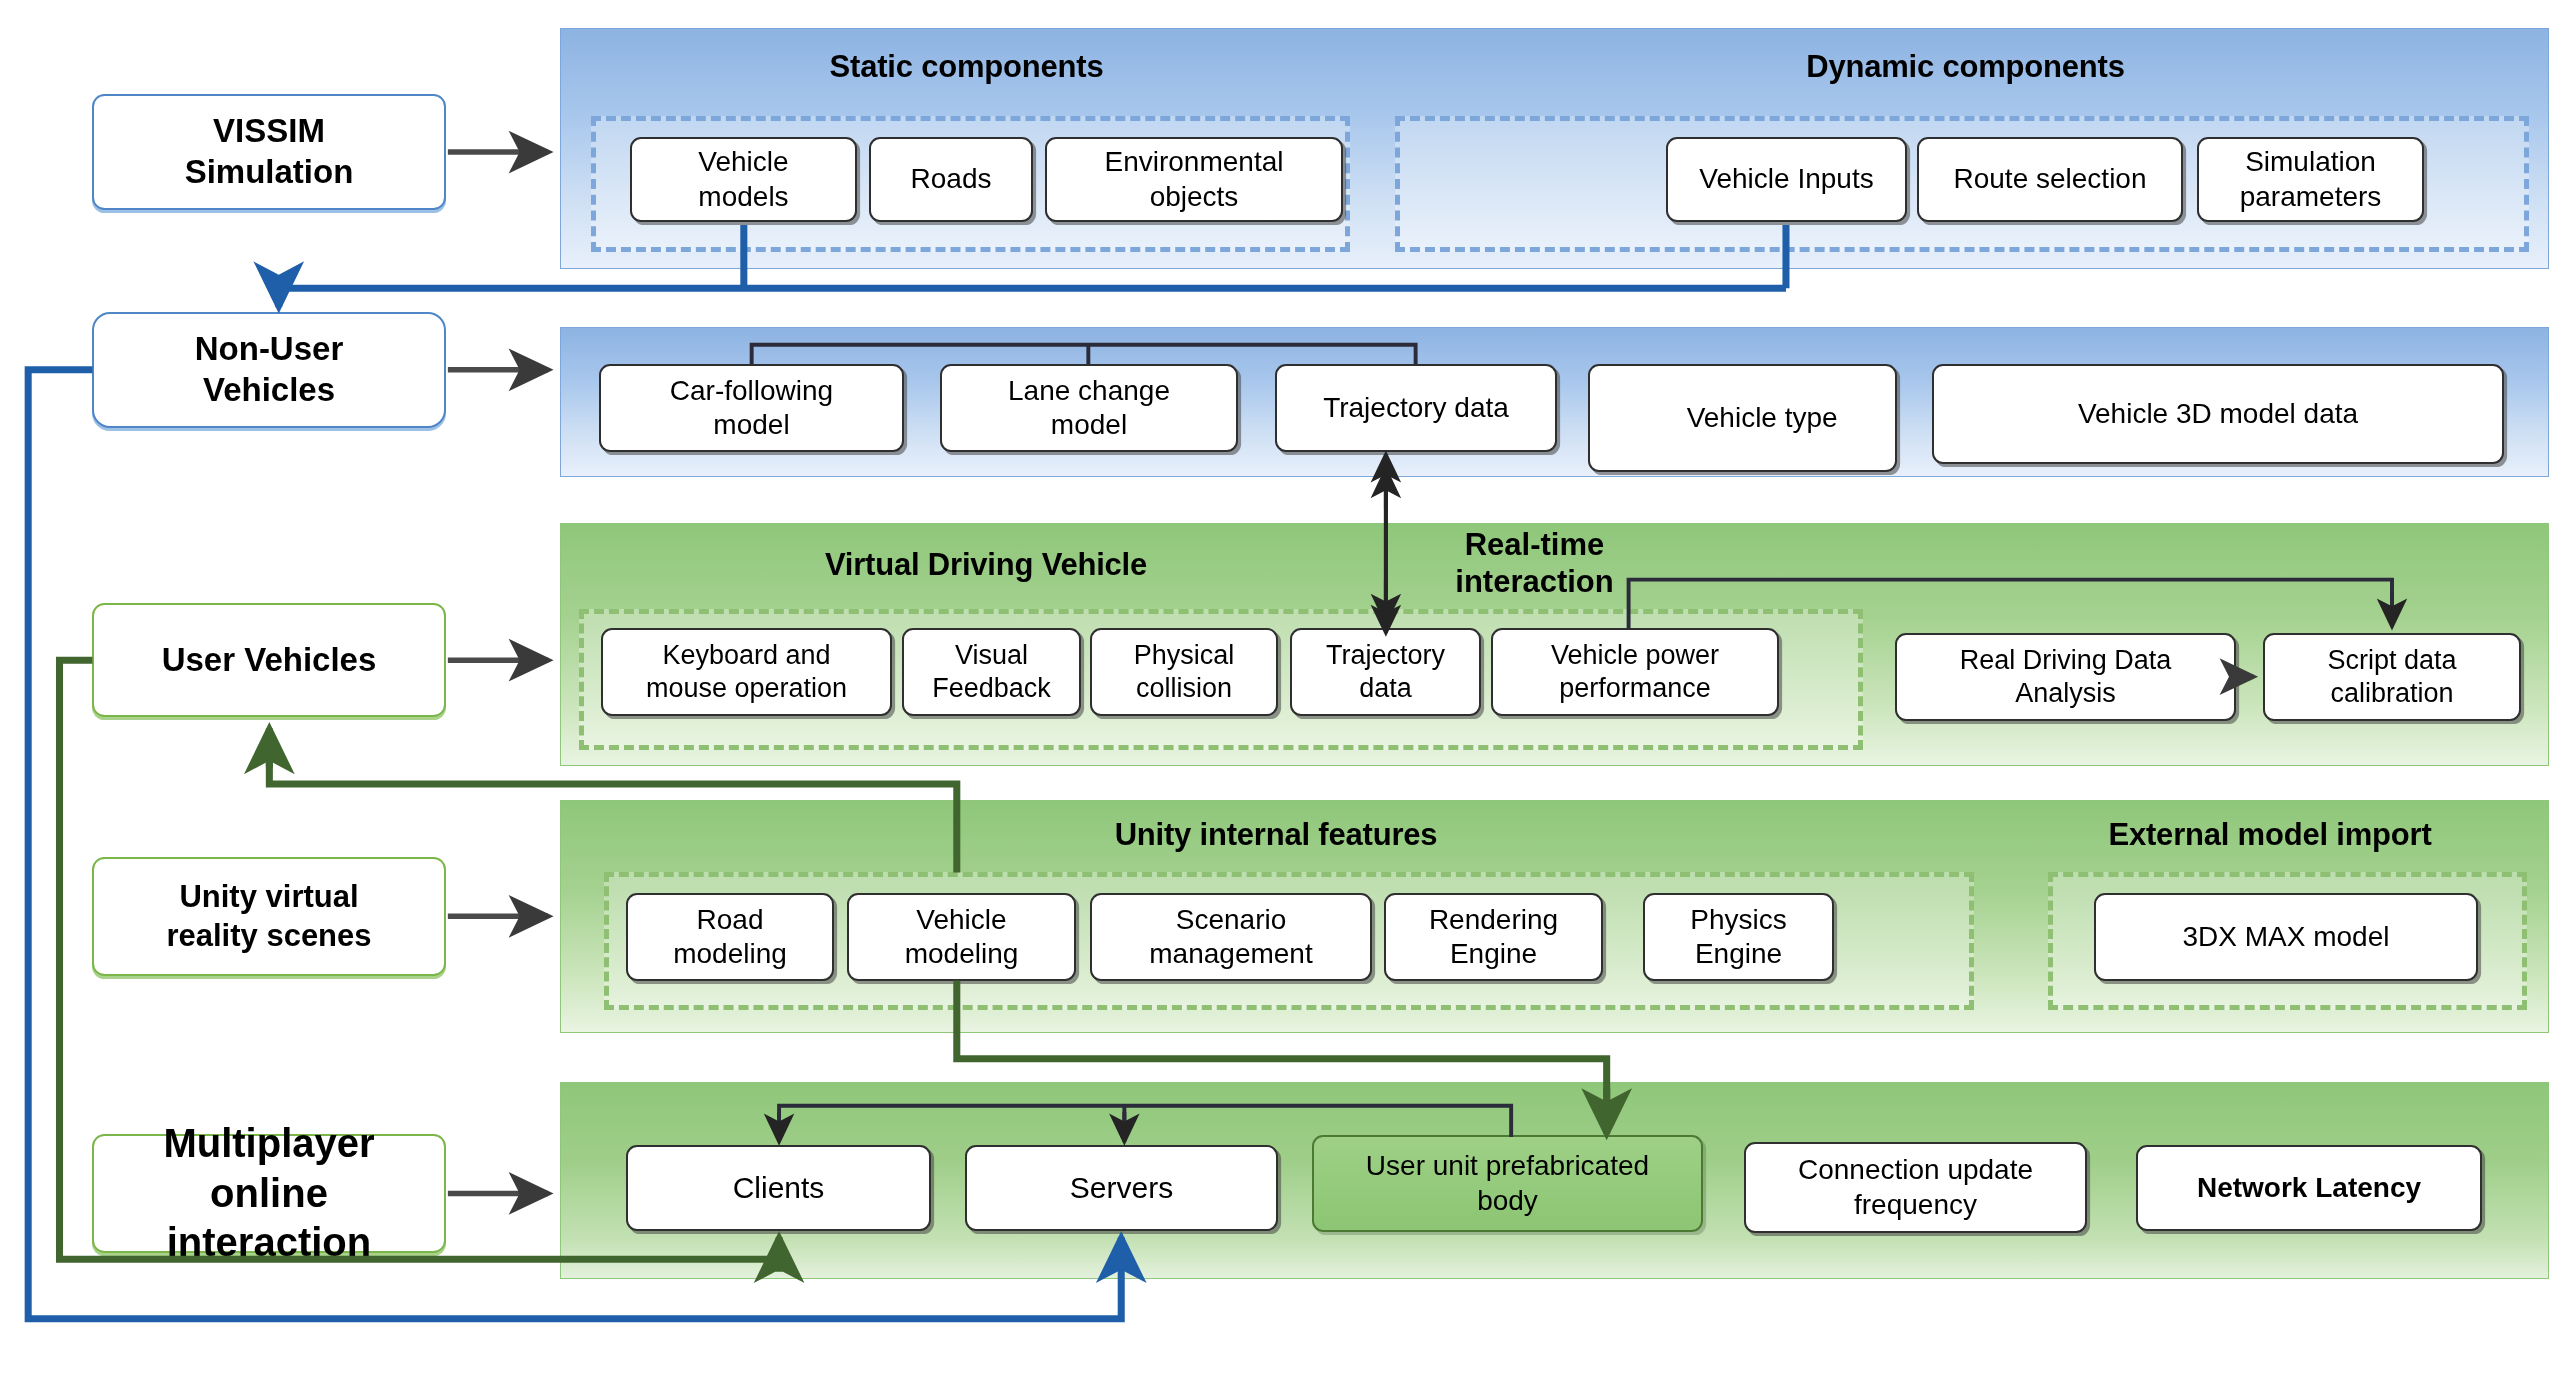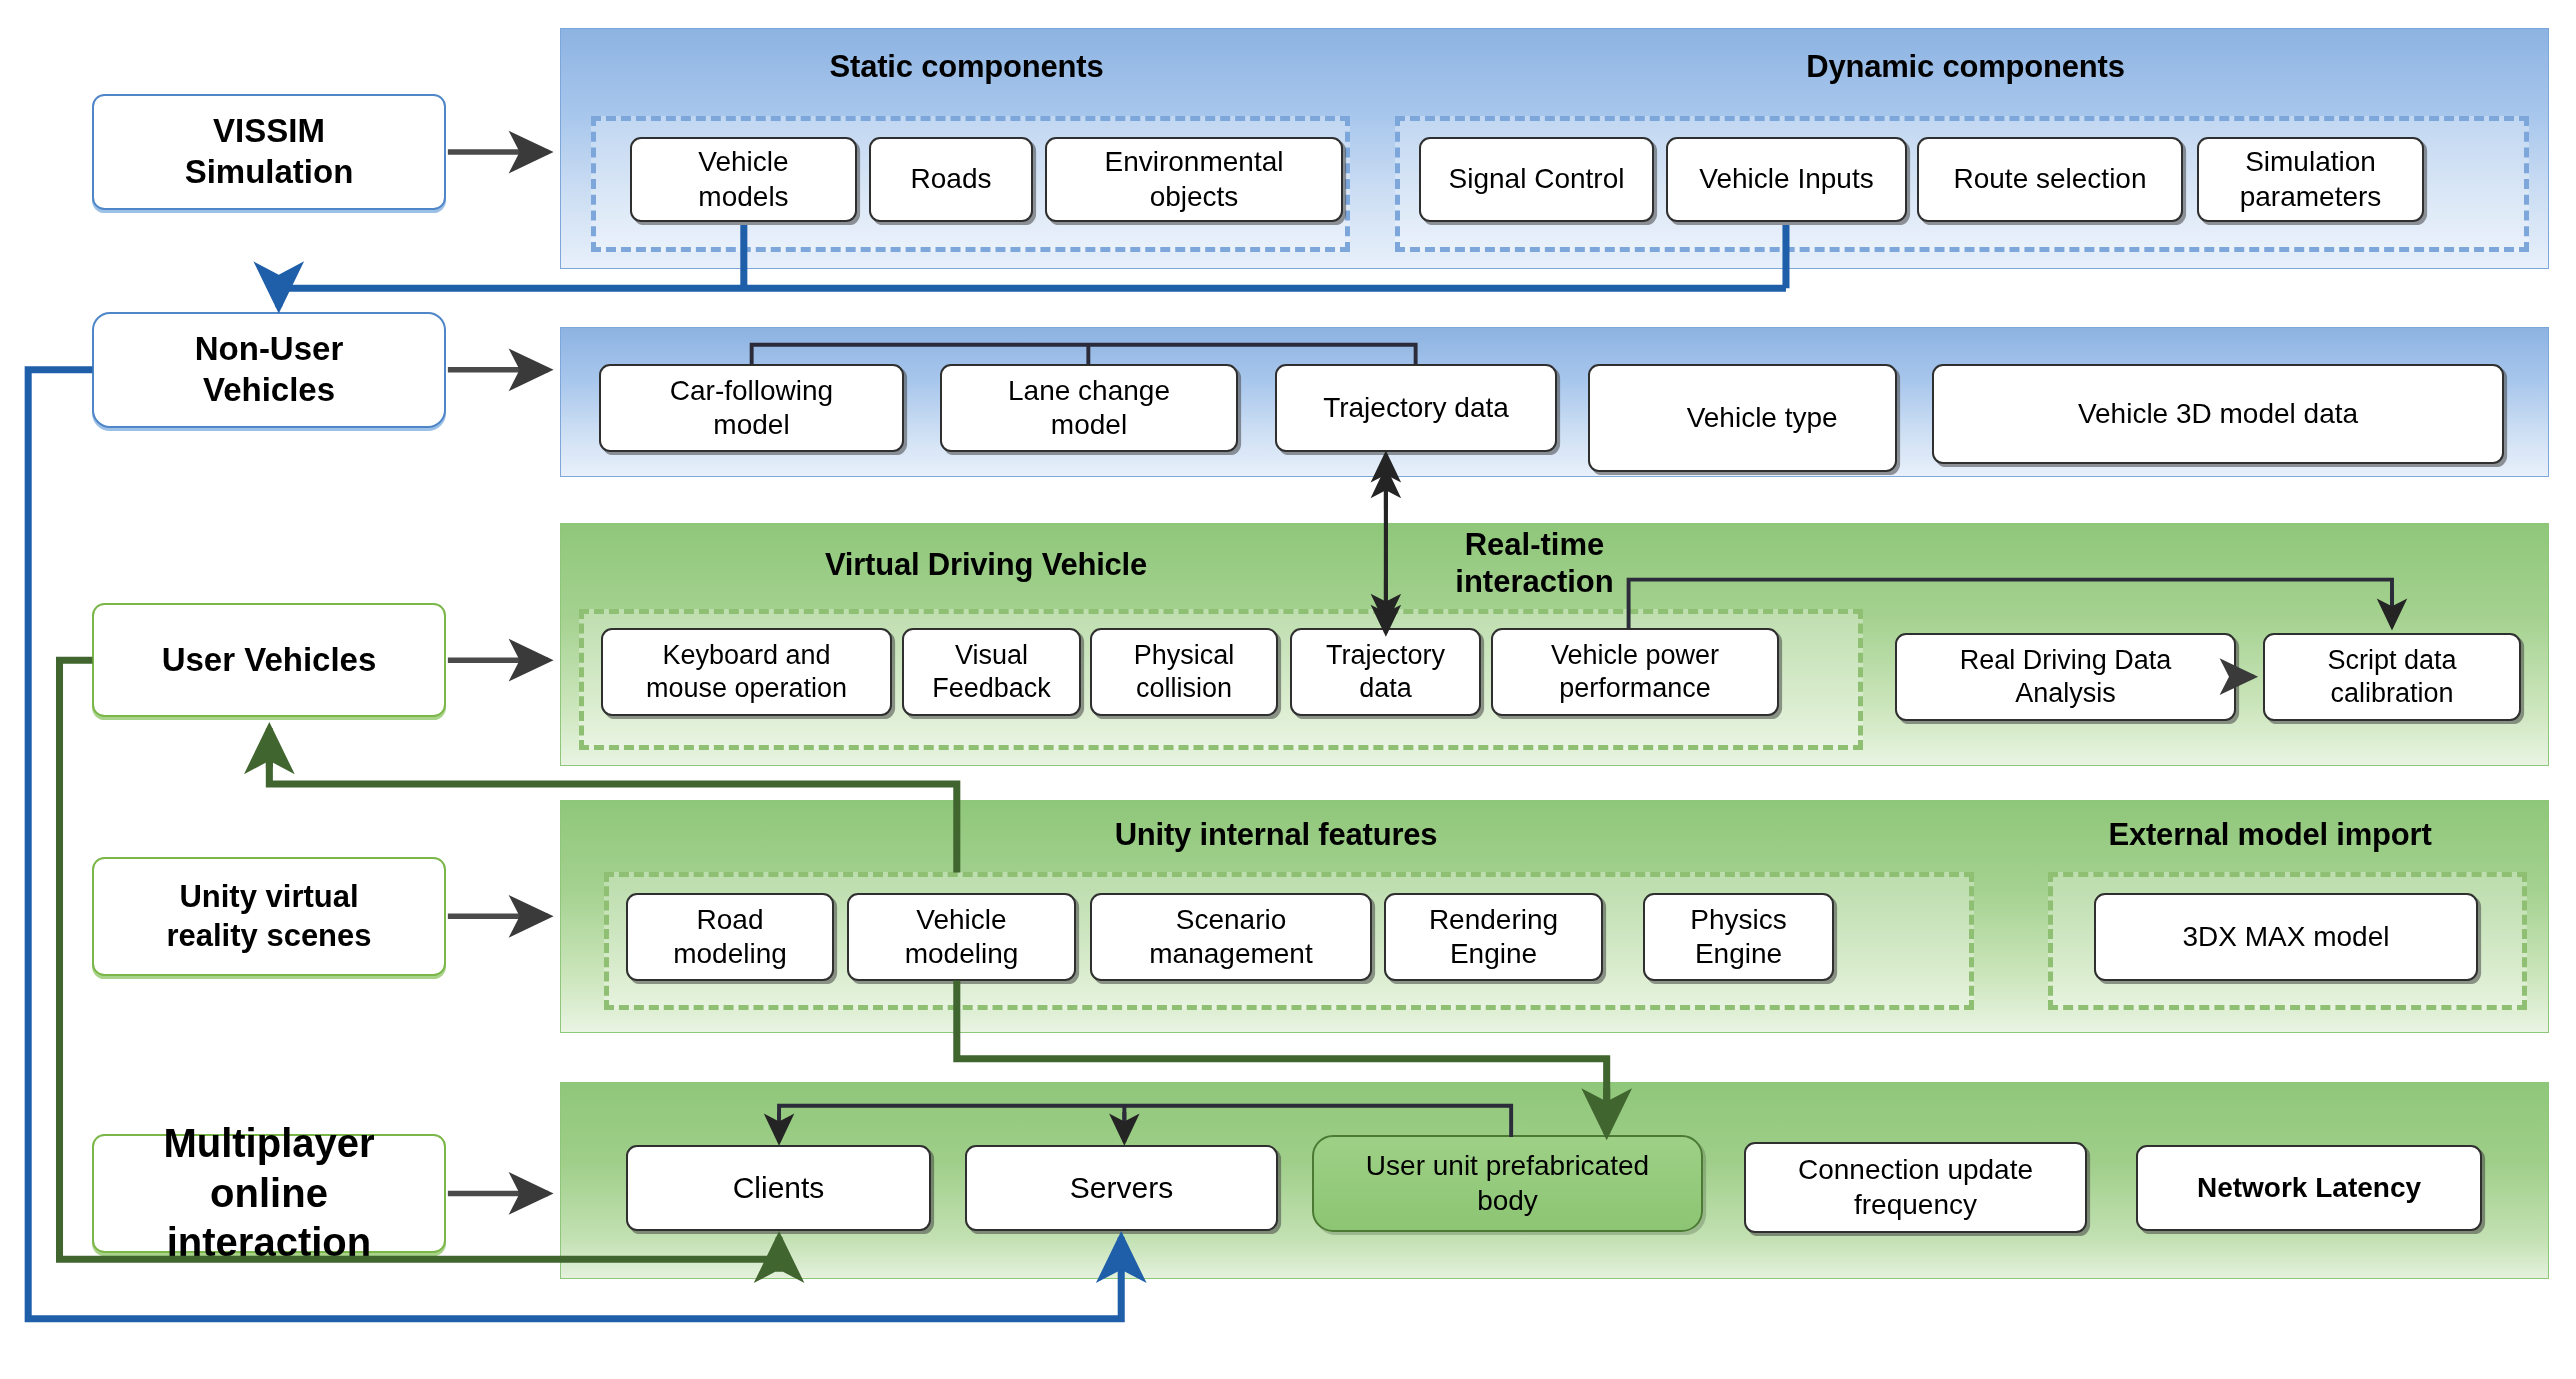--- a/index.html
+++ b/index.html
@@ -107,21 +107,20 @@
 
   <div class="dashbox" style="left:591px;top:116px;width:759px;height:136px;"></div>
   <div class="dashbox" style="left:1395px;top:116px;width:1134px;height:136px;"></div>
 
   <div class="node" style="left:630px;top:137px;width:227px;height:85px;font-size:28px;white-space:pre-line;">Vehicle
 models</div>
   <div class="node" style="left:869px;top:137px;width:164px;height:85px;font-size:28px;white-space:pre-line;">Roads</div>
   <div class="node" style="left:1045px;top:137px;width:298px;height:85px;font-size:28px;white-space:pre-line;">Environmental
 objects</div>
 
-  <div class="node" style="left:1419px;top:137px;width:235px;height:85px;font-size:28px;white-space:pre-line;">Signal Control</div>
   <div class="node" style="left:1666px;top:137px;width:241px;height:85px;font-size:28px;white-space:pre-line;text-align:right;">Vehicle Inputs</div>
   <div class="node" style="left:1917px;top:137px;width:266px;height:85px;font-size:28px;white-space:pre-line;">Route selection</div>
   <div class="node" style="left:2197px;top:137px;width:227px;height:85px;font-size:28px;white-space:pre-line;">Simulation
 parameters</div>
 
   <div class="panel blue" style="left:560px;top:327px;width:1989px;height:150px;"></div>
 
   <div class="node" style="left:599px;top:364px;width:305px;height:88px;font-size:28px;white-space:pre-line;">Car-following
 model</div>
   <div class="node" style="left:940px;top:364px;width:298px;height:88px;font-size:28px;white-space:pre-line;">Lane change
@@ -172,21 +171,21 @@
   <div class="node" style="left:1384px;top:893px;width:219px;height:88px;font-size:28px;white-space:pre-line;">Rendering
 Engine</div>
   <div class="node" style="left:1615px;top:893px;width:191px;height:88px;font-size:28px;white-space:pre-line;margin-left:28px;">Physics
 Engine</div>
   <div class="node" style="left:2094px;top:893px;width:384px;height:88px;font-size:28px;white-space:pre-line;">3DX MAX model</div>
 
   <div class="panel greenflat" style="left:560px;top:1082px;width:1989px;height:197px;"></div>
 
   <div class="node" style="left:626px;top:1145px;width:305px;height:86px;font-size:30px;white-space:pre-line;">Clients</div>
   <div class="node" style="left:965px;top:1145px;width:313px;height:86px;font-size:30px;white-space:pre-line;">Servers</div>
-  <div class="node ghost" style="left:1312px;top:1135px;width:391px;height:97px;font-size:28px;white-space:pre-line;border-radius:21px;">User unit prefabricated
+  <div class="node ghost" style="left:1312px;top:1135px;width:391px;height:97px;font-size:28px;white-space:pre-line;">User unit prefabricated
 body</div>
   <div class="node" style="left:1744px;top:1142px;width:343px;height:91px;font-size:28px;white-space:pre-line;">Connection update
 frequency</div>
   <div class="node" style="left:2136px;top:1145px;width:346px;height:86px;font-size:28px;white-space:pre-line;font-weight:bold;">Network Latency</div>
 
   <div class="stagebox b" style="left:92px;top:94px;width:354px;height:116px;font-size:33px;white-space:pre-line;">VISSIM
 Simulation</div>
 
   <div class="stagebox b" style="left:92px;top:312px;width:354px;height:116px;font-size:33px;white-space:pre-line;border-radius:18px;">Non-User
 Vehicles</div>

